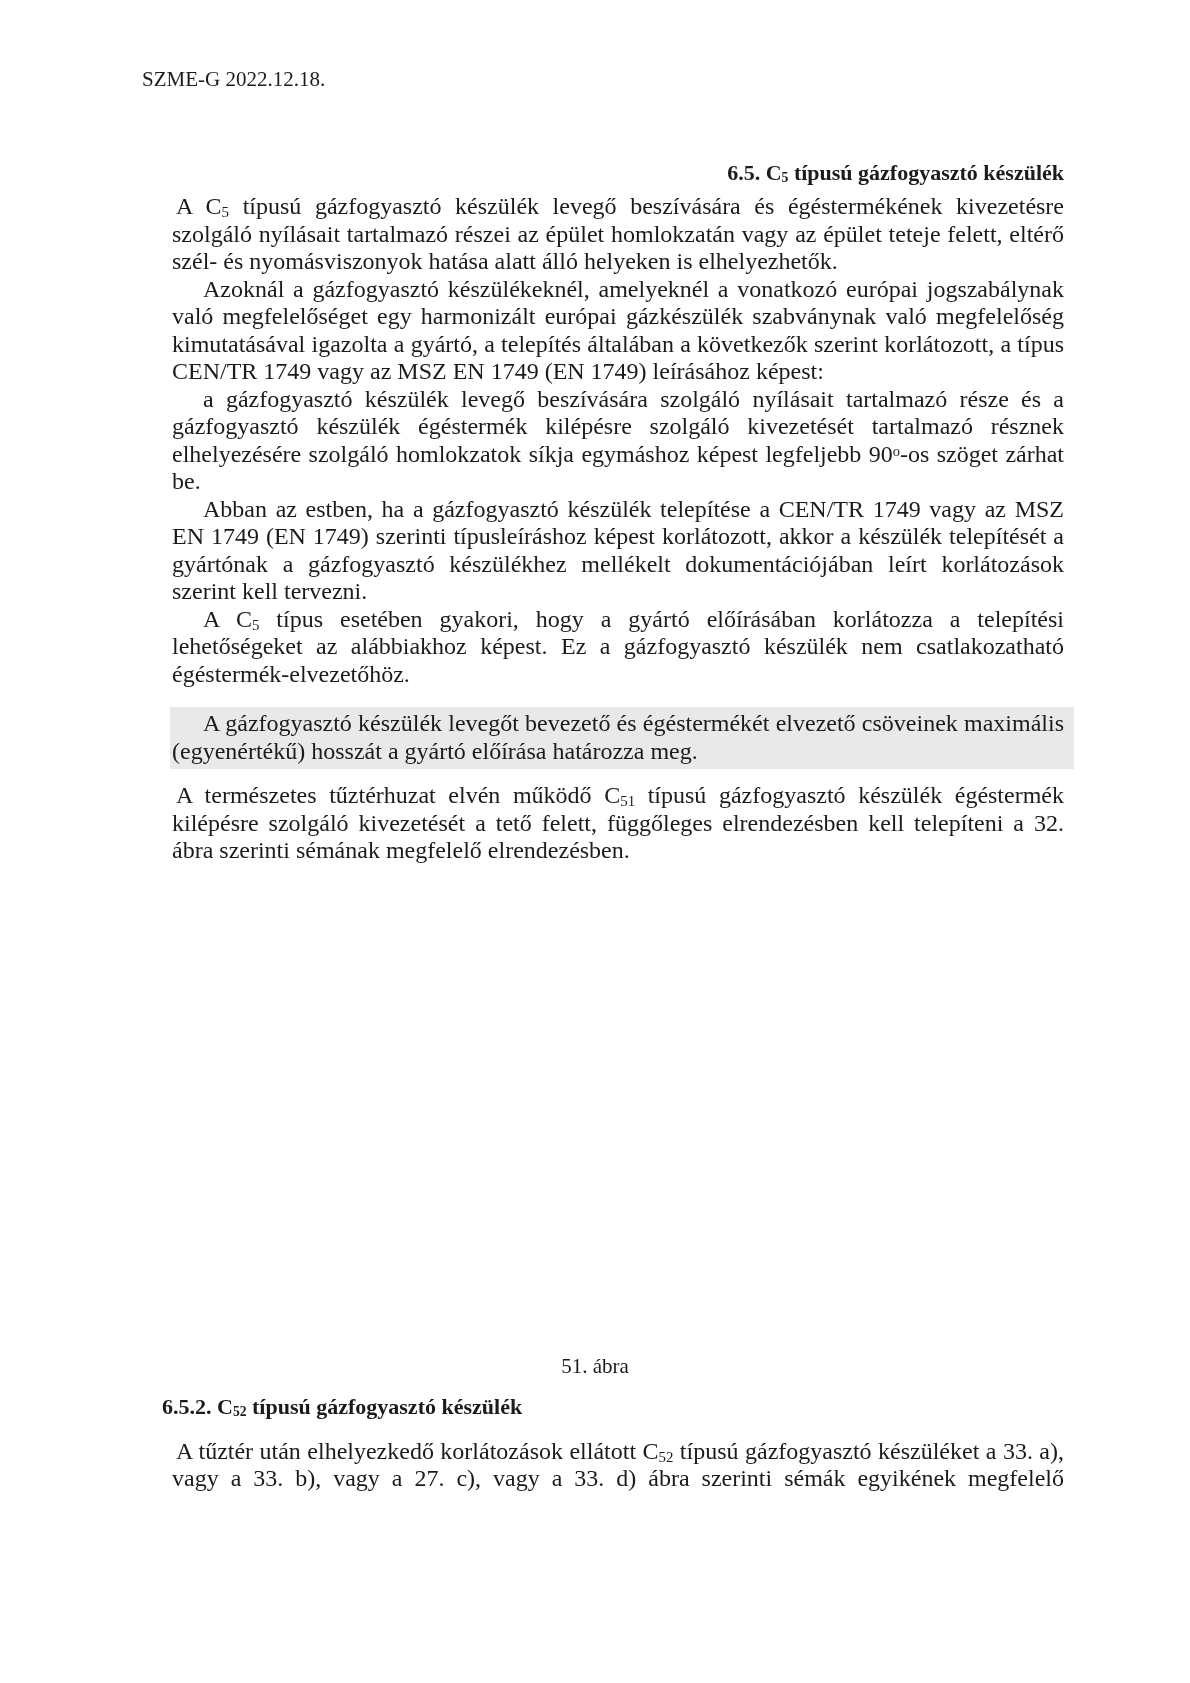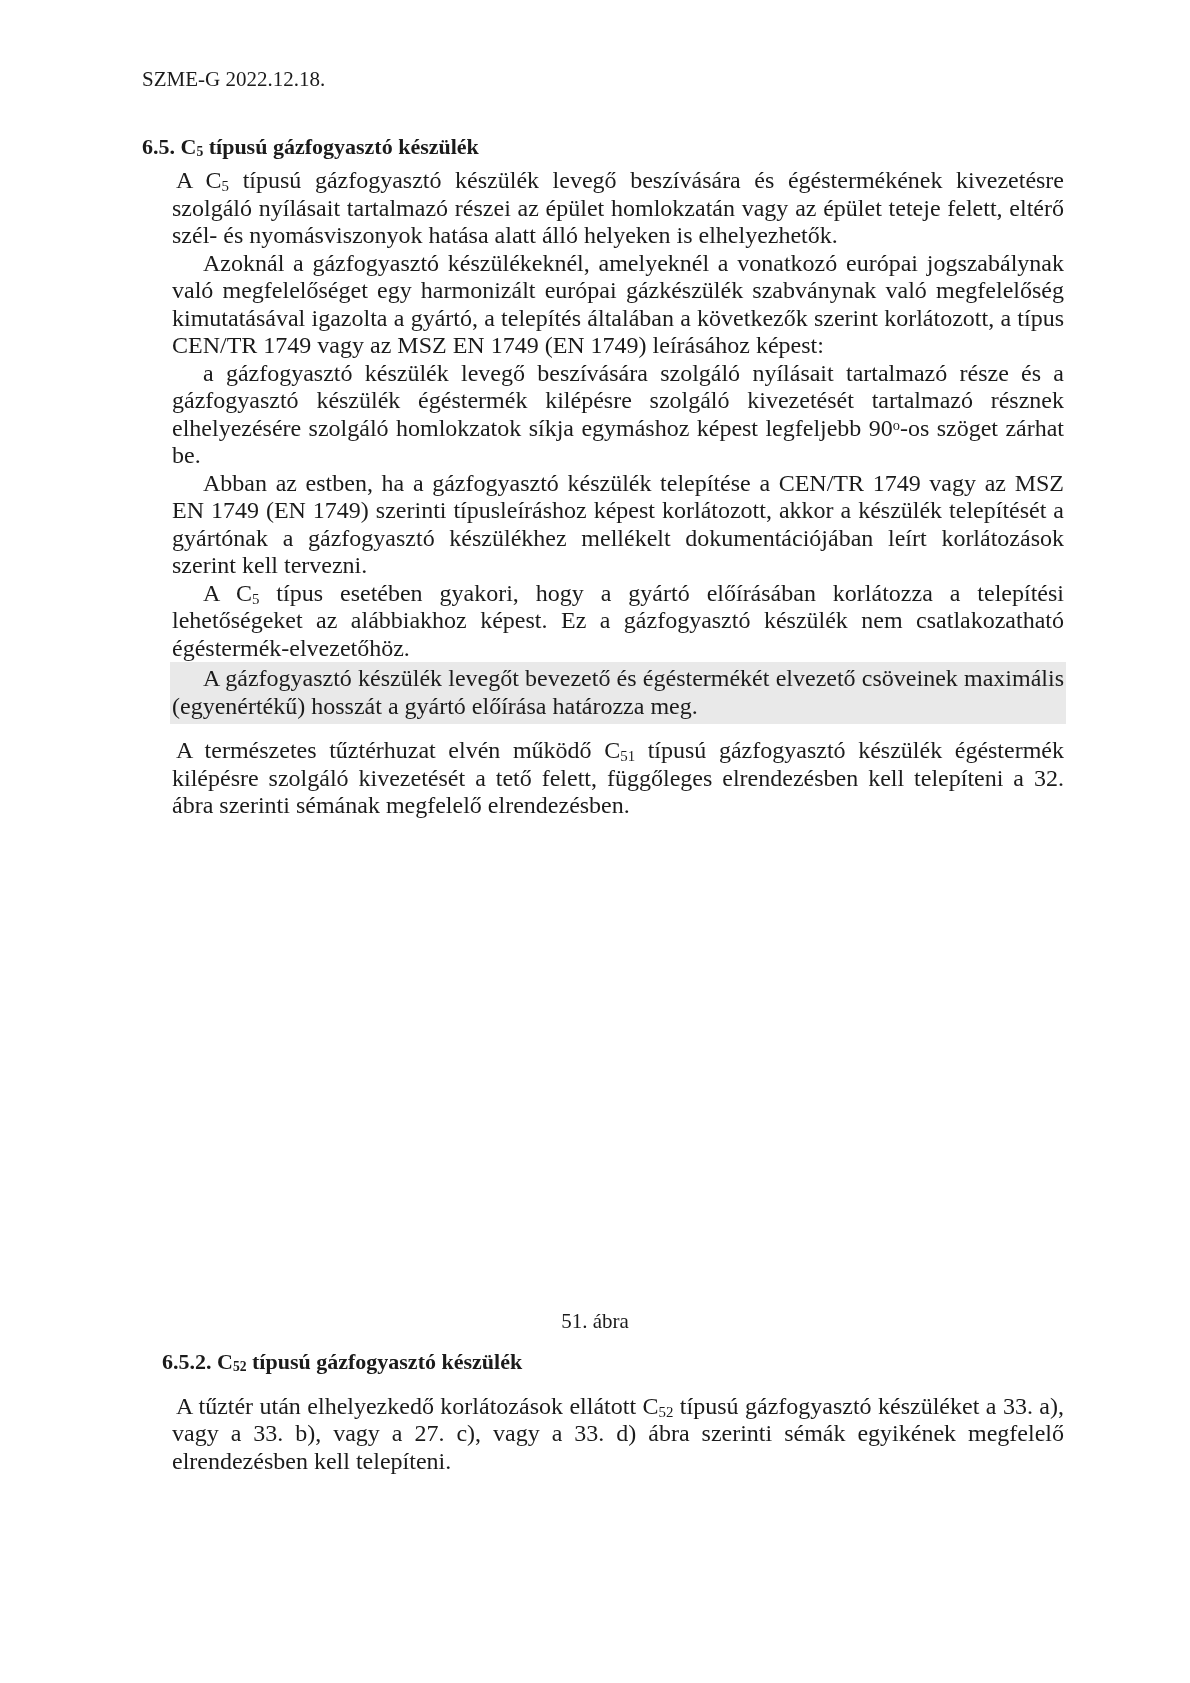--- a/index.html
+++ b/index.html
@@ -1,31 +1,31 @@
 <!DOCTYPE html>
 <html lang="hu" style="--highlight: #e9e9e9; --ink: #1b1b1b; --footer_rule: #7a7a7a; --red_dot: #d7282f; --blue_circle: #3c4b9d;"><head>
 <meta charset="utf-8">
 <style>
   html,body{margin:0;padding:0;background:#fff;}
   .page{position:relative;width:1190px;height:1491px;background:#fff;overflow:hidden;
         font-family:"Liberation Serif", serif;color:#1b1b1b;}
   .content{margin:0 126px 0 142px;}
   .runhead{margin-top:66px;font-size:21px;line-height:26px;}
   h2{font-size:22px;line-height:26px;font-weight:bold;margin:0;}
-  .h65{margin-top:42px;}
+  .h65{margin-top:68px;text-align:right;}
   .h651{margin-top:15px;}
   .h652{margin-top:14px;margin-left:20px;}
   p{margin:0;}
   .bp{margin-left:30px;width:892px;font-size:24px;line-height:27.5px;
       text-align:justify;text-justify:inter-word;}
   .noind{text-indent:4px;margin-top:7px;}
   .ind{text-indent:31px;}
   sub.sb{font-size:0.62em;vertical-align:-0.18em;line-height:0;}
   sup.sp{font-size:0.6em;vertical-align:0.45em;line-height:0;}
-  .hl{margin-left:28px;width:894px;background:var(--highlight,#e9e9e9);padding:3px 0 4px 2px;}
+  .hl{margin-left:28px;width:894px;background:var(--highlight,#e9e9e9);padding:3px 8px 4px 2px;margin-top:19px;}
   .hl .bp{margin-left:0;width:892px;}
   .figwrap{position:relative;height:440px;margin-top:22px;}
   .figwrap svg{position:absolute;left:243px;top:0;}
   .caption{margin-top:26px;padding-right:16px;text-align:center;
            font-size:21px;line-height:27px;}
   .p651{margin-top:13px;}
   .p652{margin-top:18px;}
   .footer{position:absolute;left:139px;width:923px;top:1580px;}
   .rule{height:2.5px;background:var(--footer_rule,#7a7a7a);}
   .pageno{margin-top:4px;padding-right:9px;text-align:center;font-size:22px;line-height:26px;}

